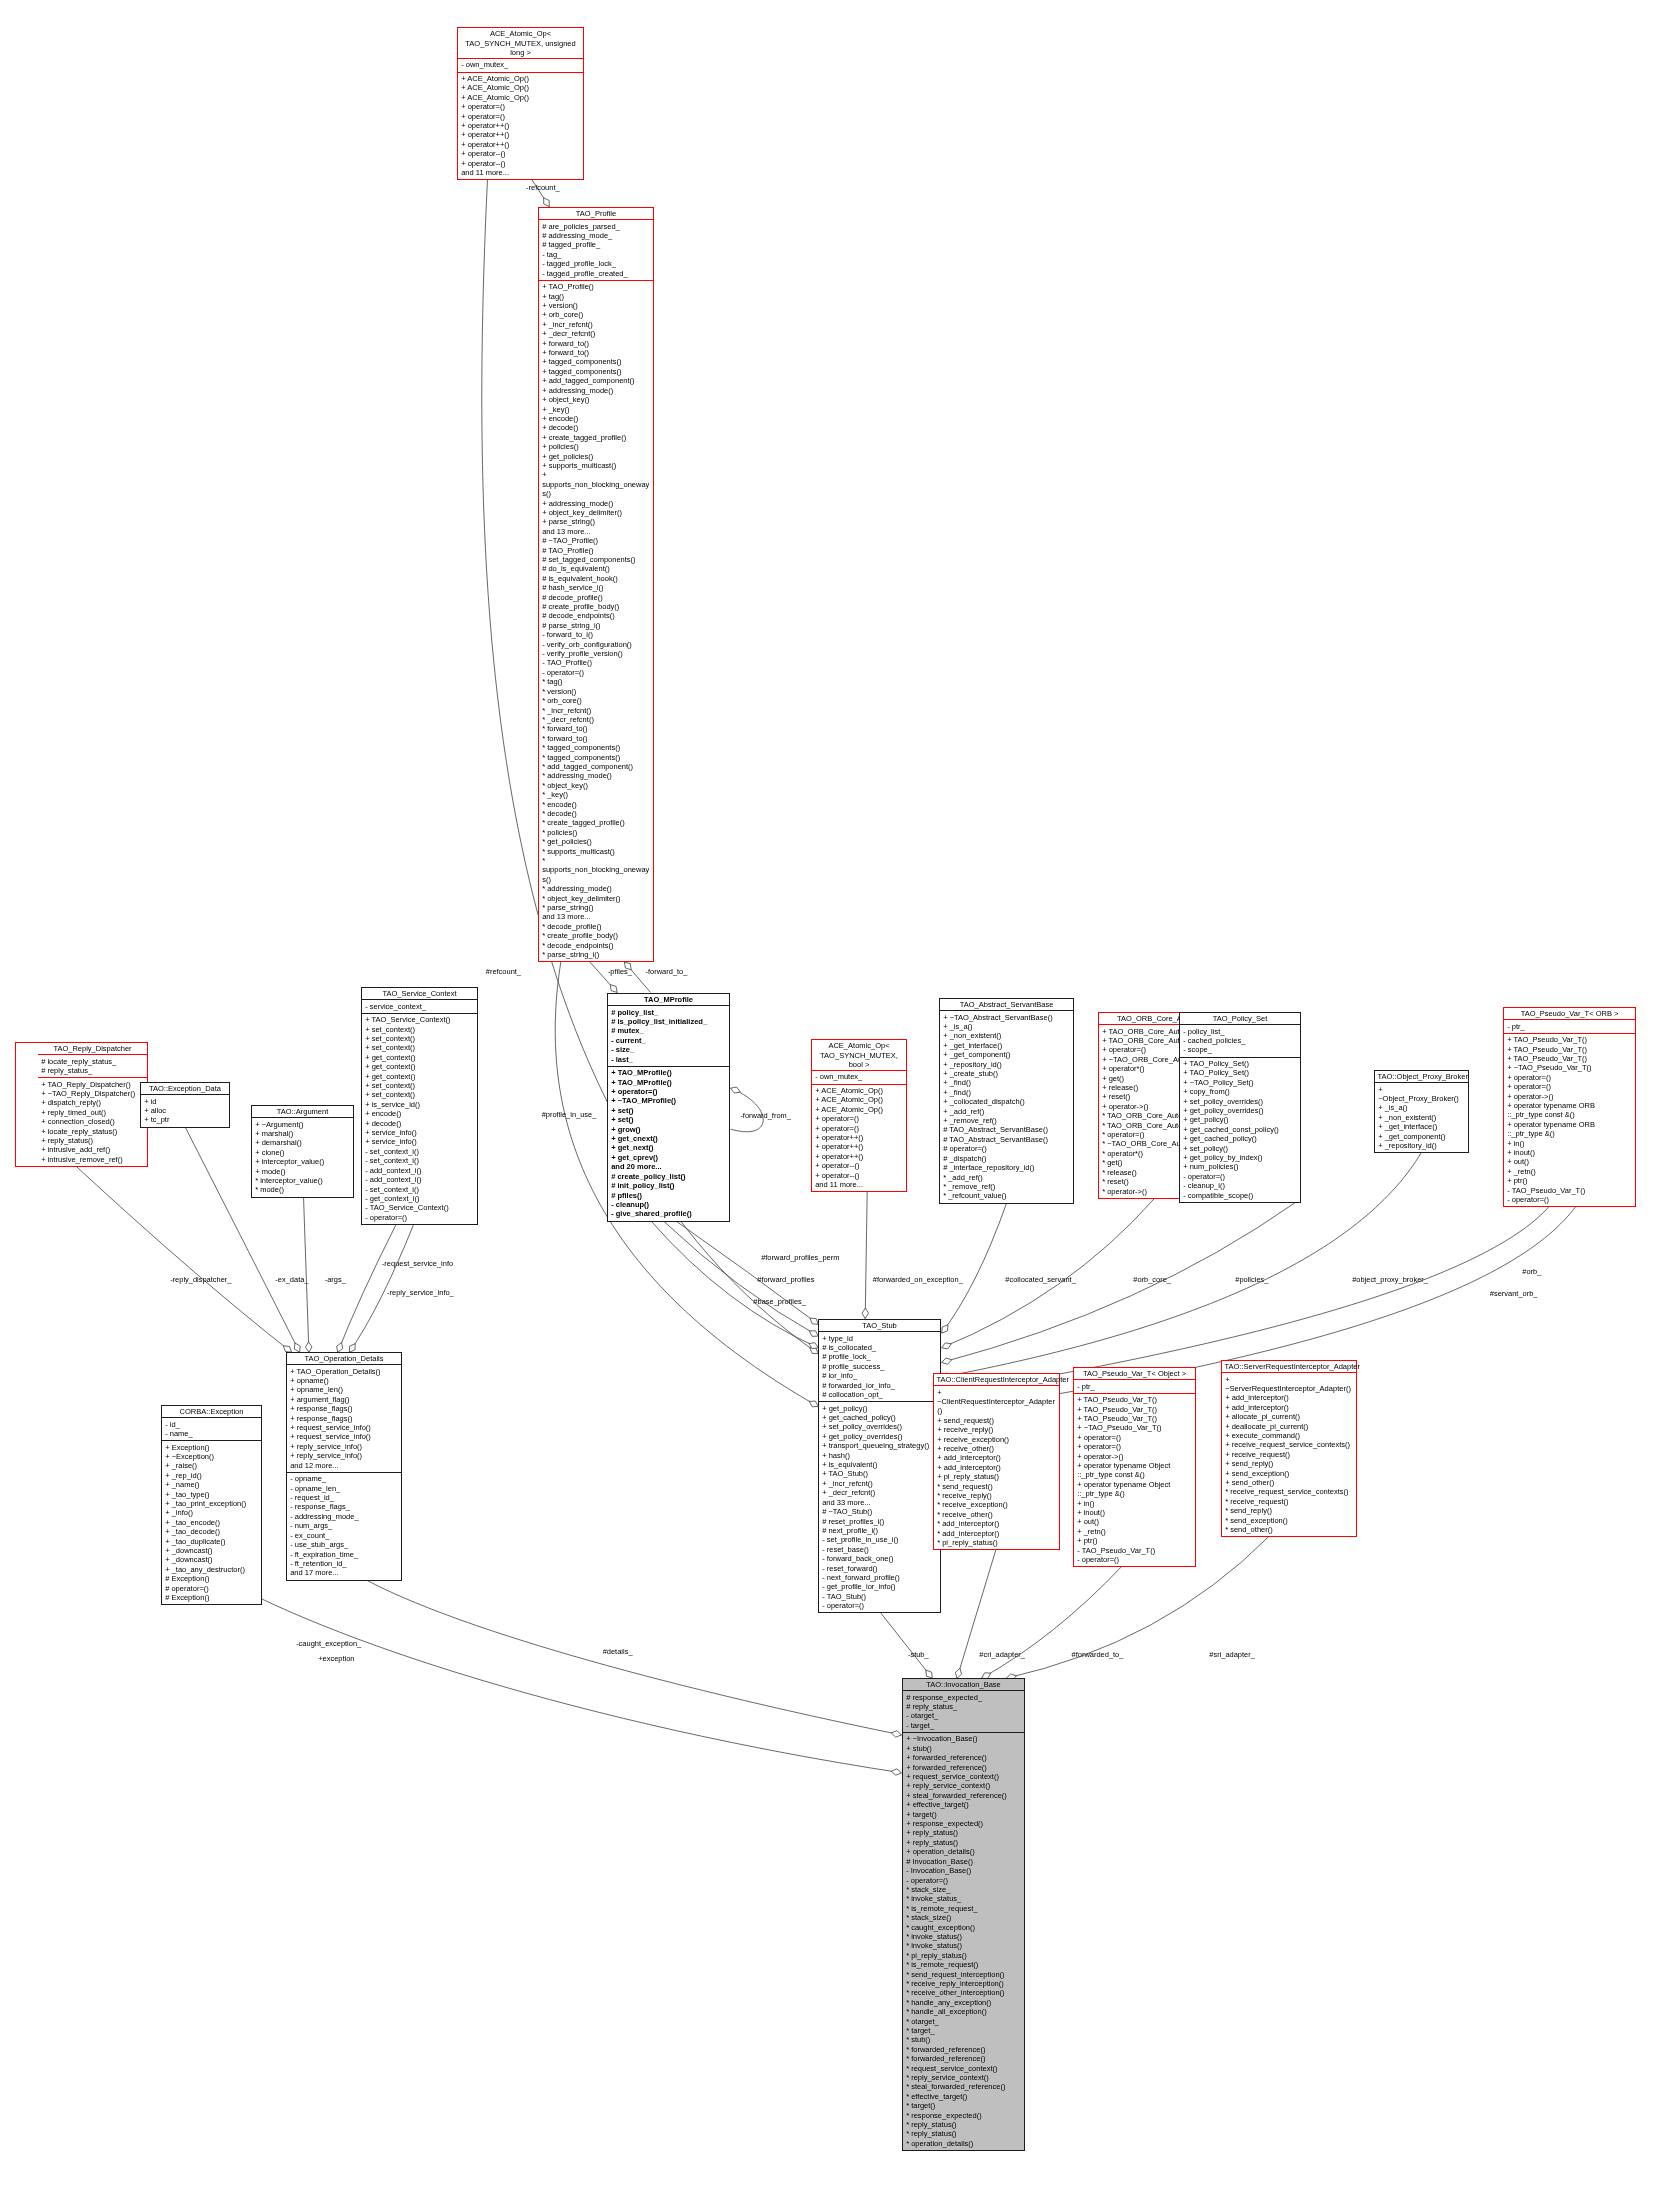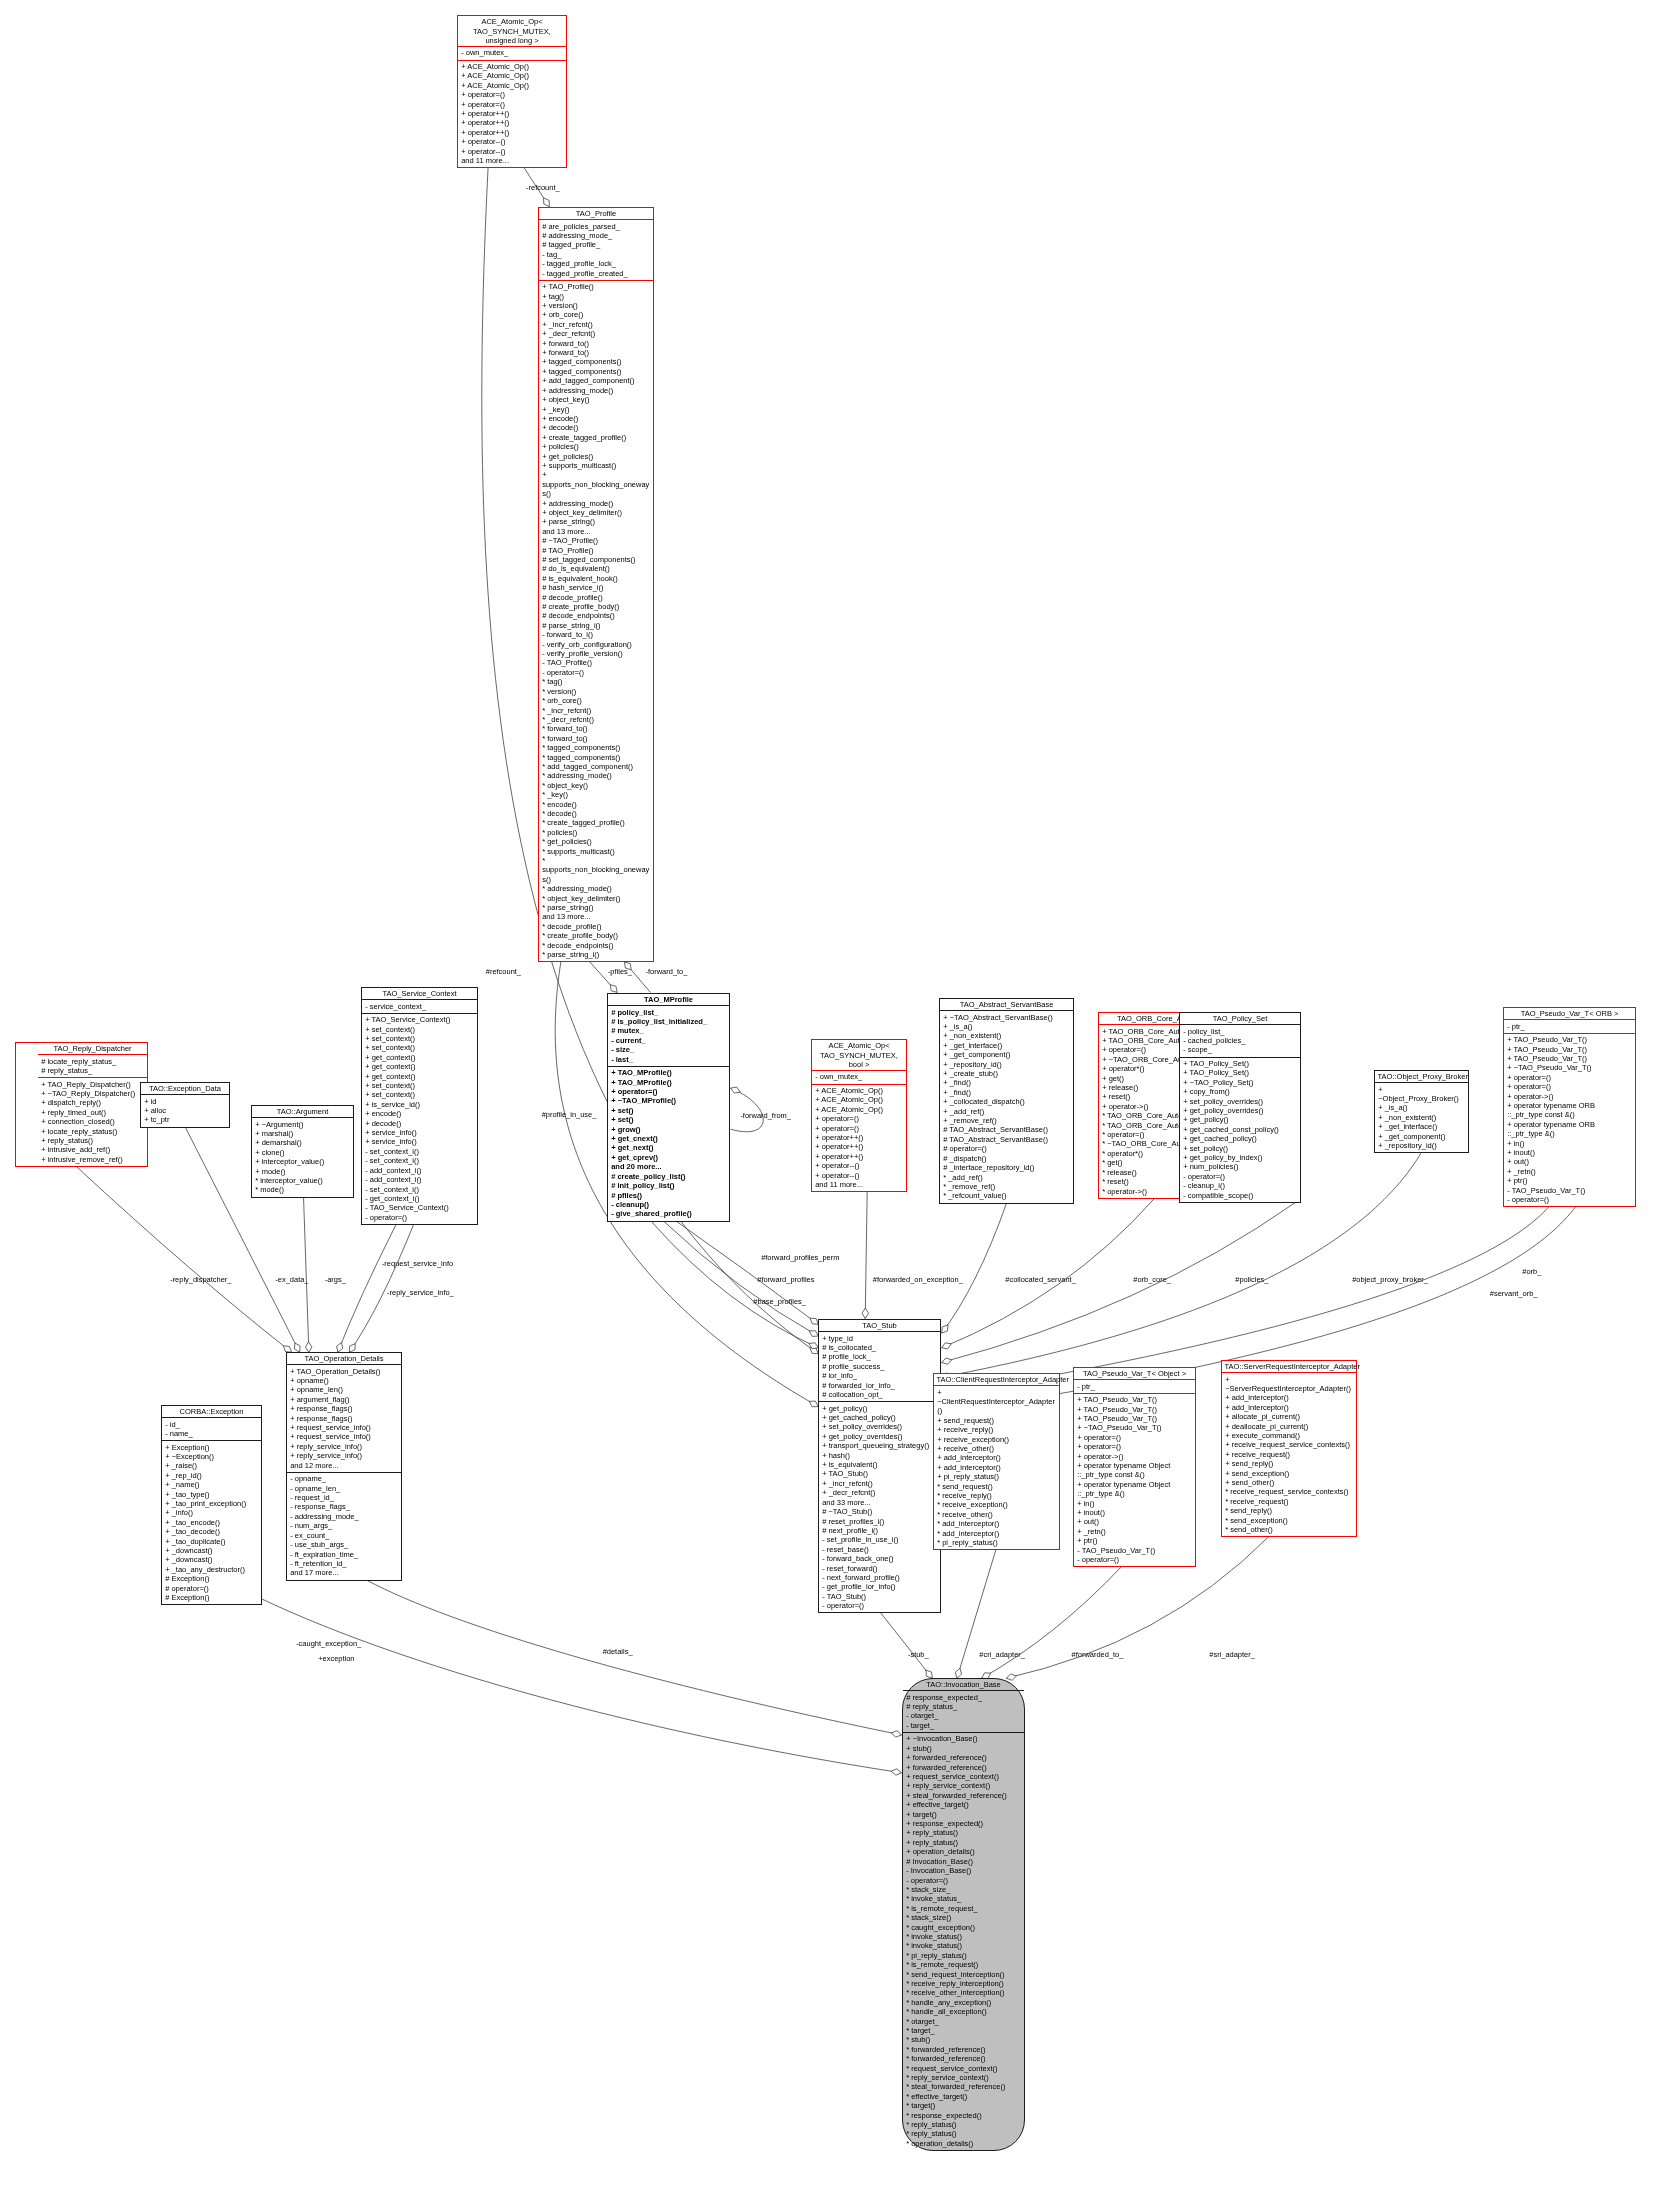--- a/index.html
+++ b/index.html
@@ -100,21 +100,21 @@
       <path class="edge" d="M1473.5,2584 L1533.5,2386"></path>
       <polygon class="edge-diamond" points="1473.5,2584 1480.6051811844304,2577.7938417409464 1478.140118324526,2568.6876095290645 1471.0349371400957,2574.893767788118"></polygon>
       <text class="edge-label" x="1508" y="2552">#cri_adapter_</text>
       <path class="edge" d="M1511.5,2584 Q1625,2520 1728,2411"></path>
       <polygon class="edge-diamond" points="1511.5,2584 1520.9243608116644,2584.4259381311463 1525.4370026335364,2576.141249616332 1516.012641821872,2575.715311485186"></polygon>
       <text class="edge-label" x="1650" y="2552">#forwarded_to_</text>
       <path class="edge" d="M1549.5,2584 Q1790,2530 1953.5,2366"></path>
       <polygon class="edge-diamond" points="1549.5,2584 1558.4010479994279,2587.1259149879484 1565.1113184602546,2580.494755938238 1556.2102704608267,2577.3688409502897"></polygon>
       <text class="edge-label" x="1862" y="2552">#sri_adapter_</text>
     </svg>
-    <div class="uml-class alert" style="left: 457px; top: 15px; width: 110px;">
+    <div class="uml-class alert" style="left: 457px; top: 27px; width: 127px;">
       <div class="uml-title">ACE_Atomic_Op&lt; TAO_SYNCH_MUTEX, unsigned long &gt;</div>
       <div class="uml-compartment">
         <div class="uml-member">- own_mutex_</div>
       </div>
       <div class="uml-compartment">
         <div class="uml-member">+ ACE_Atomic_Op()</div>
         <div class="uml-member">+ ACE_Atomic_Op()</div>
         <div class="uml-member">+ ACE_Atomic_Op()</div>
         <div class="uml-member">+ operator=()</div>
         <div class="uml-member">+ operator=()</div>
@@ -581,21 +581,21 @@
         <div class="uml-member">+ send_reply()</div>
         <div class="uml-member">+ send_exception()</div>
         <div class="uml-member">+ send_other()</div>
         <div class="uml-member">* receive_request_service_contexts()</div>
         <div class="uml-member">* receive_request()</div>
         <div class="uml-member">* send_reply()</div>
         <div class="uml-member">* send_exception()</div>
         <div class="uml-member">* send_other()</div>
       </div>
     </div>
-    <div class="uml-class focus" style="left: 902px; top: 1678px; width: 123px; border-radius: 31px;">
+    <div class="uml-class focus" style="left: 902px; top: 1678px; width: 123px;">
       <div class="uml-title">TAO::Invocation_Base</div>
       <div class="uml-compartment">
         <div class="uml-member"># response_expected_</div>
         <div class="uml-member"># reply_status_</div>
         <div class="uml-member">- otarget_</div>
         <div class="uml-member">- target_</div>
       </div>
       <div class="uml-compartment">
         <div class="uml-member">+ ~Invocation_Base()</div>
         <div class="uml-member">+ stub()</div>

